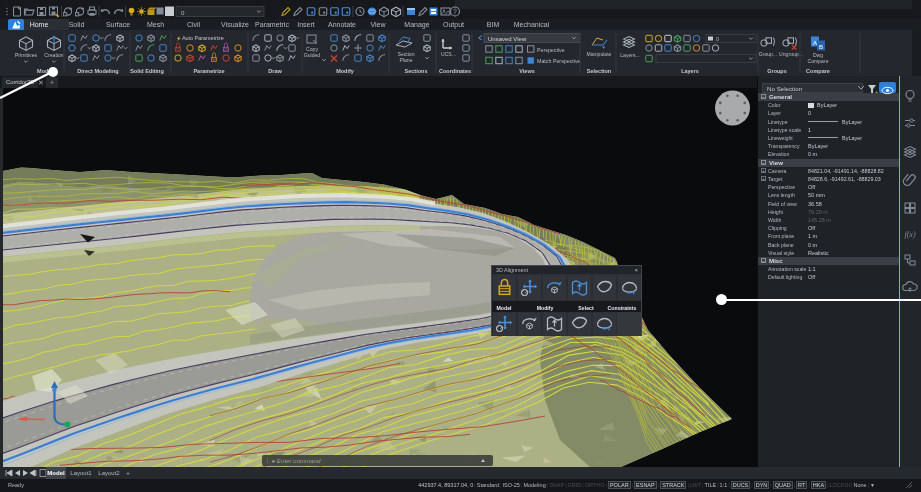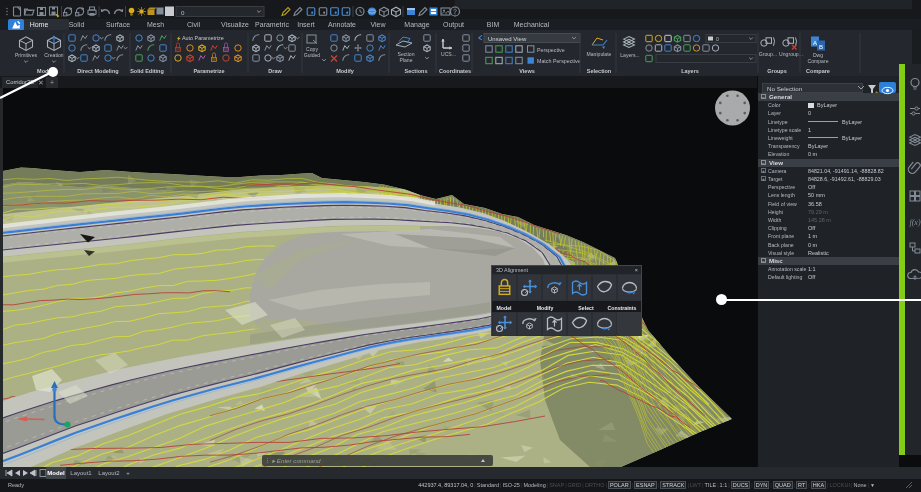--- a/index.html
+++ b/index.html
@@ -34,21 +34,21 @@
 .phdr{background:#3a3f46;color:#d6dadf}
 .phdr b{margin-left:11px;font-size:6.2px}
 .pm{position:absolute;left:3px;top:1px;width:5px;height:5px;border:1px solid #8a9097;color:#c8ccd0;font-size:5px;line-height:4px;text-align:center}
 .pm2{position:absolute;left:3px;top:1px;width:5px;height:5px;border:1px solid #6a7077;color:#a8acb2;font-size:5px;line-height:4px;text-align:center}
 .plab{position:absolute;left:10px;white-space:nowrap;font-size:5.2px}
 .pval{position:absolute;left:50px;white-space:nowrap;color:#c6cbd1}
 .pdim .pval{color:#5f646a}
 .sw{display:inline-block;width:6px;height:5px;background:#d8dce0;margin-right:3px;vertical-align:-1px}
 .ln{display:inline-block;width:30px;height:1px;background:#9aa0a6;vertical-align:2px}
 .lnt{margin-left:4px}
-#strip{left:899px;top:64px;width:22px;height:391px;background:#22262b;border-left:6px solid #84cc16}
+#strip{left:899px;top:76px;width:22px;height:391px;background:#22262b;border-left:1px solid #84cc16}
 #laybar{left:0;top:467px;width:921px;height:12px;background:#26292d}
 .ltab{position:absolute;top:0px;height:12px;line-height:12px;font-size:6px;color:#b6bac0;text-align:center}
 .ltab.active{background:#41464d;color:#fff;font-weight:bold}
 #statusbar{left:0;top:479px;width:921px;height:13px;background:#141619;color:#b6bac0;font-size:5.5px}
 #statusbar .ready{position:absolute;left:8px;top:3px}
 #sright{position:absolute;right:46px;top:2.5px;white-space:nowrap}
 .si{margin:0}
 .si.d{color:#4a4f55}
 .si.b{color:#d2d6da;border:1px solid #4a4f55;padding:0 1px;background:#23272c}
 .si.co{color:#c0c4c8}

